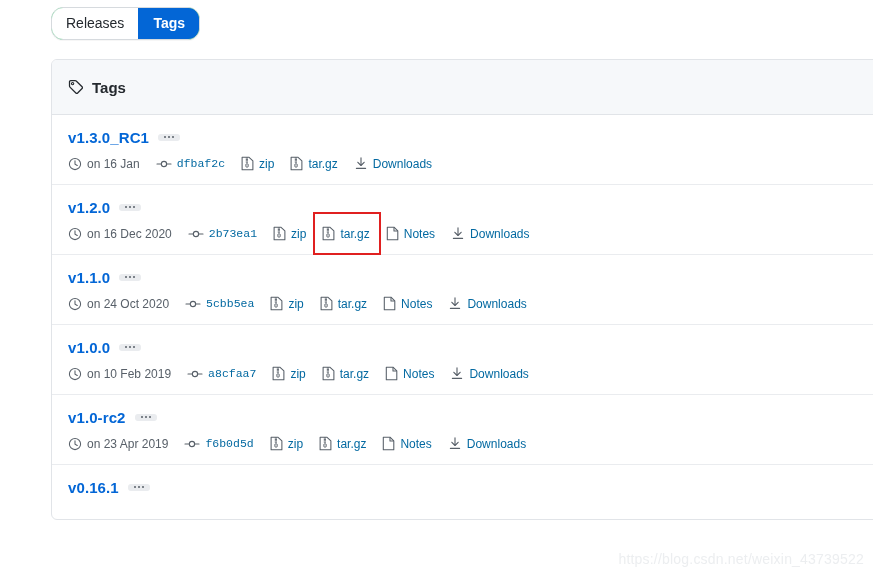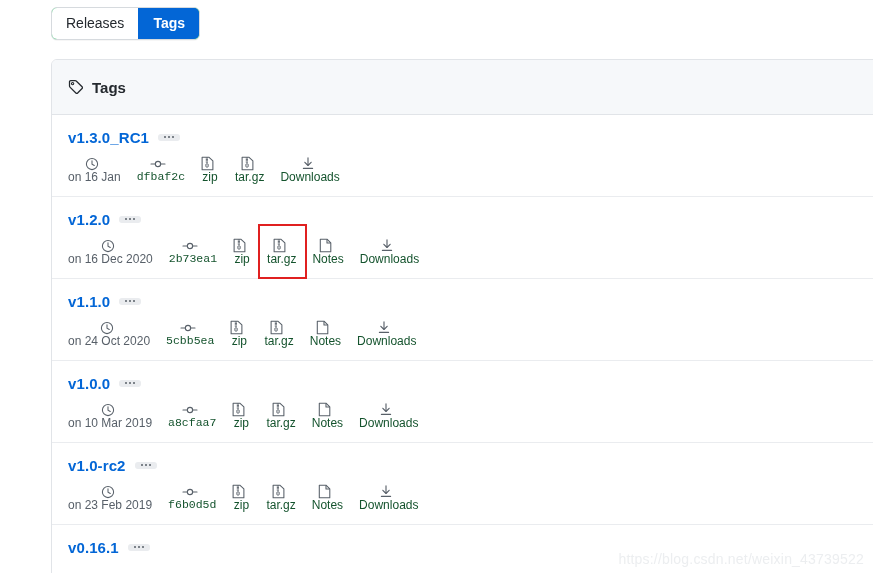--- a/index.html
+++ b/index.html
@@ -17,21 +17,21 @@
     -webkit-font-smoothing: antialiased;
   }
 
   
   .tabbar {
     position: absolute;
     left: 51px;
     top: 7px;
     display: flex;
     border: 1px solid #d6dade;
-    border-radius: 6px;
+    border-radius: 12px;
     overflow: hidden;
     background: #22c55e;
     box-shadow: 0 1px 0 rgba(27,31,35,0.04);
   }
   .tab {
     font-size: 14px;
     line-height: 1;
     padding: 8px 14px 9px;
     cursor: pointer;
     background: #ffffff;
@@ -117,30 +117,29 @@
     align-items: center;
     flex-wrap: nowrap;
     font-size: 12px;
     color: #586069;
   }
   .meta-item {
     display: flex;
     align-items: center;
     margin-right: 16px;
     white-space: nowrap;
-    flex-direction: column;
   }
   .meta-item .ic {
     display: inline-flex;
     align-items: center;
     justify-content: center;
     margin-right: 5px;
     color: #586069;
   }
-  .meta-item.link { color: #14532d; cursor: pointer; }
+  .meta-item.link { color: #0369a1; cursor: pointer; }
   .meta-item.plain { color: #586069; }
   .meta-item .txt { line-height: 1; }
   .meta-item .mono {
     font-family: "Liberation Mono", monospace;
     font-size: 11.5px;
   }
 
   
   .meta-item.highlight {
     outline: 2px solid #e02020;
@@ -388,21 +387,21 @@
           </span>
         </div>
         <div class="meta-line">
           <span class="meta-item plain">
             <span class="ic">
               <svg width="14" height="14" viewBox="0 0 16 16" aria-hidden="true">
                 <circle cx="8" cy="8" r="6.4" fill="none" stroke="#586069" stroke-width="1.2"></circle>
                 <path d="M8 4.3 V8.2 L10.6 9.7" fill="none" stroke="#586069" stroke-width="1.2" stroke-linecap="round"></path>
               </svg>
             </span>
-            <span class="txt">on 10 Mar 2019</span>
+            <span class="txt">on 10 Feb 2019</span>
           </span>
           <span class="meta-item link">
             <span class="ic">
               <svg width="16" height="14" viewBox="0 0 18 16" aria-hidden="true">
                 <path d="M1 8 H5.6 M12.4 8 H17" fill="none" stroke="#586069" stroke-width="1.3" stroke-linecap="round"></path>
                 <circle cx="9" cy="8" r="3" fill="none" stroke="#586069" stroke-width="1.3"></circle>
               </svg>
             </span>
             <span class="txt mono">a8cfaa7</span>
           </span>
@@ -457,21 +456,21 @@
           </span>
         </div>
         <div class="meta-line">
           <span class="meta-item plain">
             <span class="ic">
               <svg width="14" height="14" viewBox="0 0 16 16" aria-hidden="true">
                 <circle cx="8" cy="8" r="6.4" fill="none" stroke="#586069" stroke-width="1.2"></circle>
                 <path d="M8 4.3 V8.2 L10.6 9.7" fill="none" stroke="#586069" stroke-width="1.2" stroke-linecap="round"></path>
               </svg>
             </span>
-            <span class="txt">on 23 Feb 2019</span>
+            <span class="txt">on 23 Apr 2019</span>
           </span>
           <span class="meta-item link">
             <span class="ic">
               <svg width="16" height="14" viewBox="0 0 18 16" aria-hidden="true">
                 <path d="M1 8 H5.6 M12.4 8 H17" fill="none" stroke="#586069" stroke-width="1.3" stroke-linecap="round"></path>
                 <circle cx="9" cy="8" r="3" fill="none" stroke="#586069" stroke-width="1.3"></circle>
               </svg>
             </span>
             <span class="txt mono">f6b0d5d</span>
           </span>

